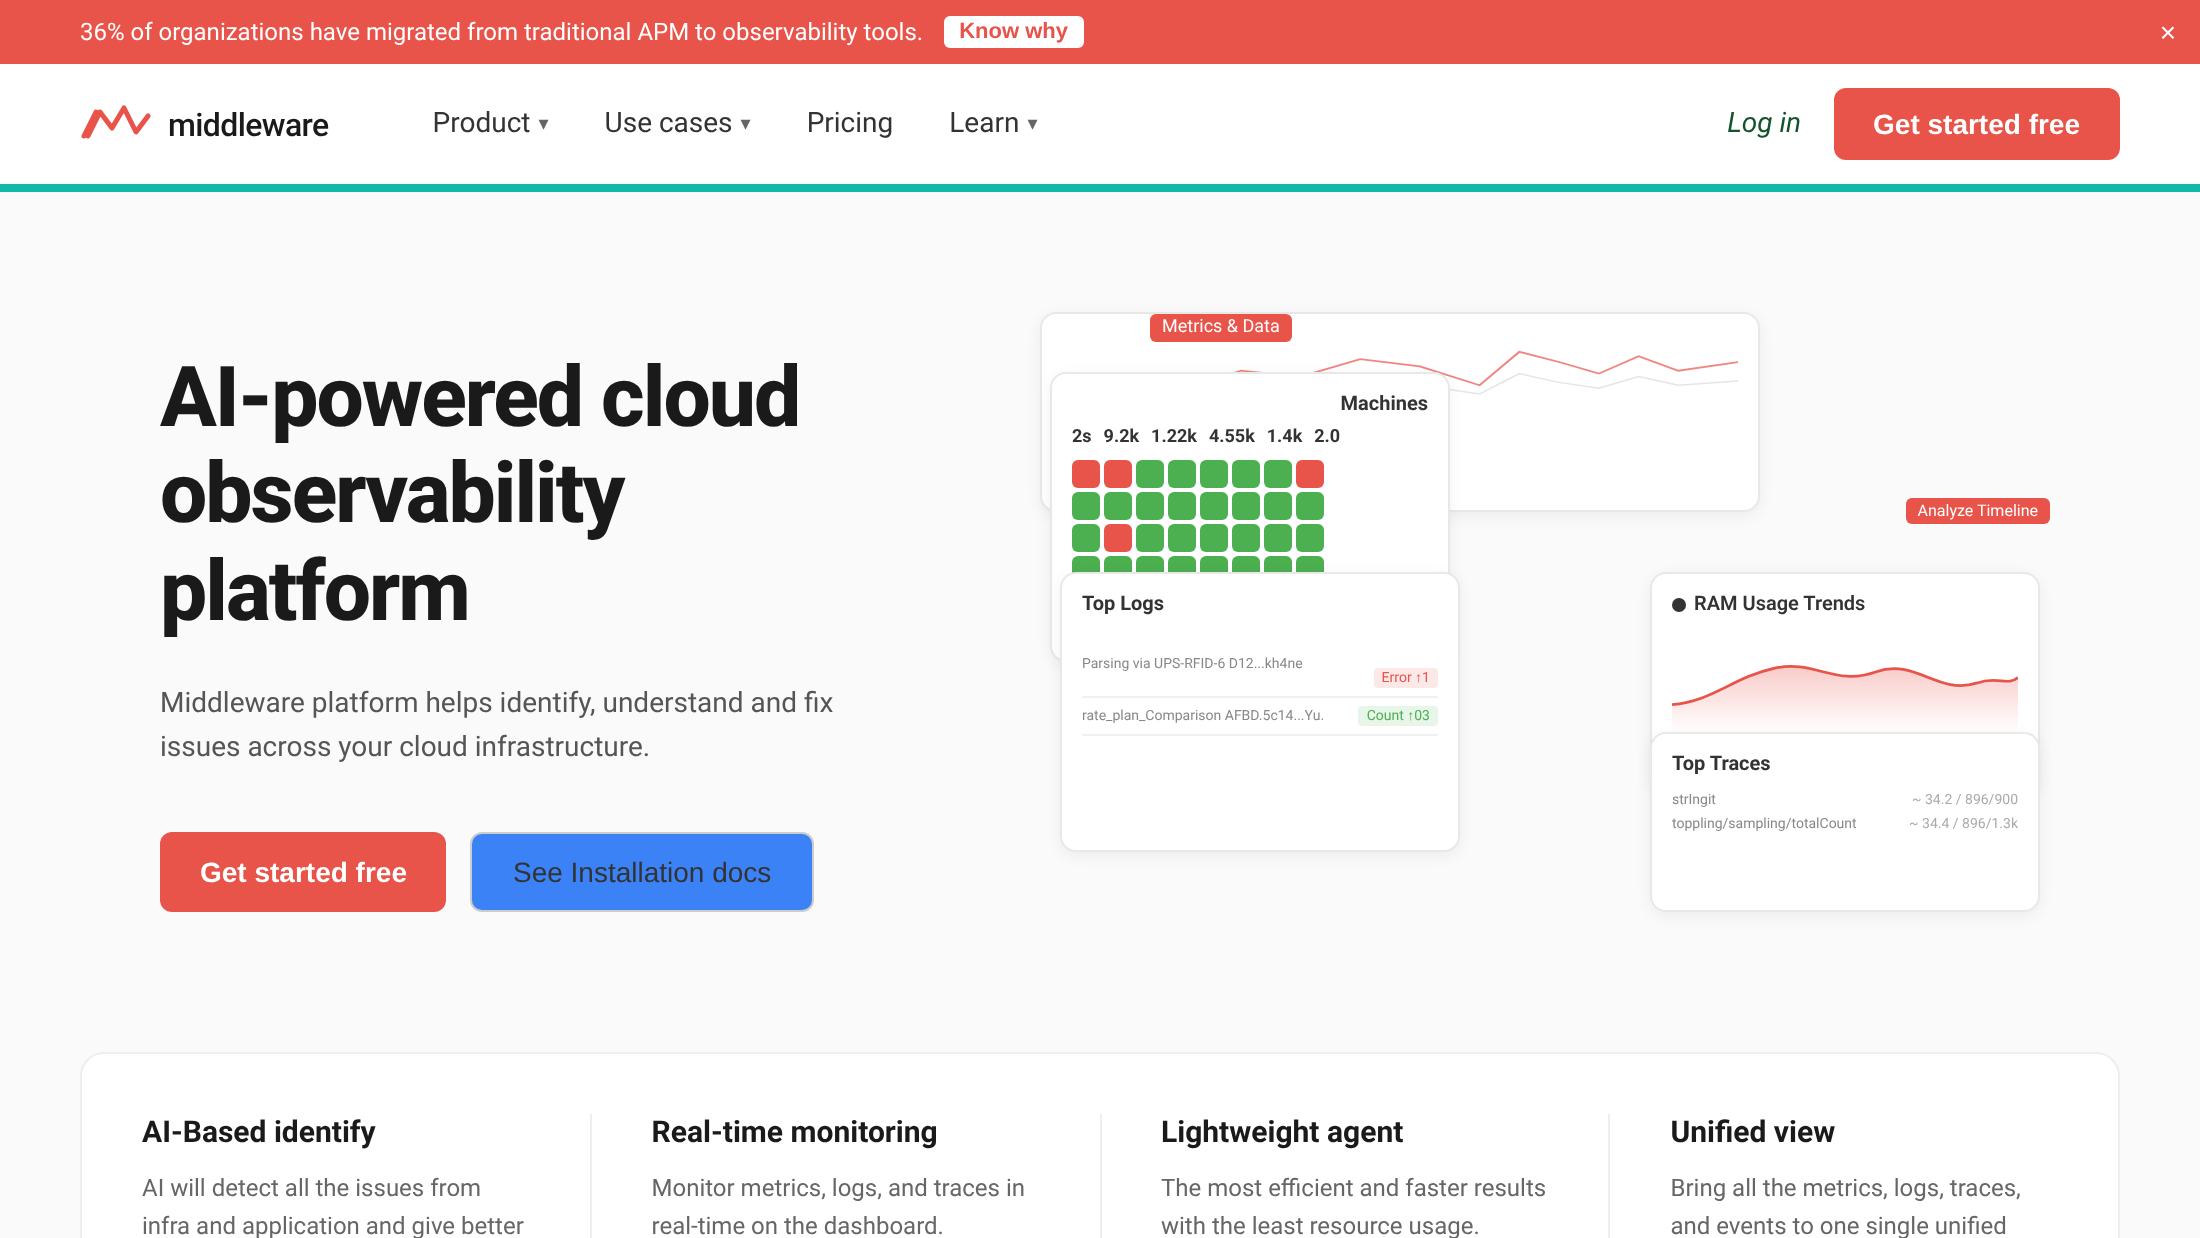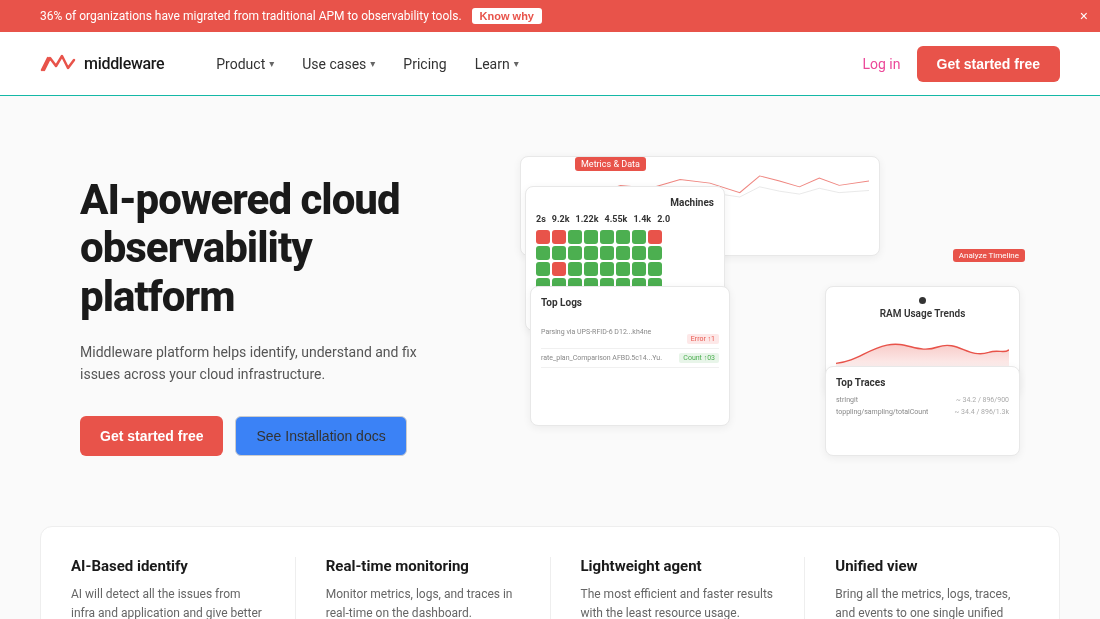--- a/index.html
+++ b/index.html
@@ -35,21 +35,21 @@
       border: none;
       color: #fff;
       font-size: 14px;
       cursor: pointer;
       line-height: 1;
     }
 
     
     .navbar {
       background: #fff;
-      border-bottom: 1px solid #14b8a6;
+      border-bottom: 4px solid #14b8a6;
       padding: 0 40px;
       display: flex;
       align-items: center;
       height: 64px;
       gap: 0;
     }
     .logo {
       display: flex;
       align-items: center;
       gap: 8px;
@@ -80,22 +80,23 @@
       font-size: 14px;
       color: #333;
       cursor: pointer;
       border-radius: 6px;
       white-space: nowrap;
     }
     .nav-item .chevron { font-size: 10px; color: #666; }
     .nav-login {
       padding: 8px 16px;
       font-size: 14px;
-      color: #ec4899;
-      cursor: pointer;
+      color: #14532d;
+      cursor: pointer;
+      font-style: italic;
     }
     .nav-cta {
       background: #e8534a;
       color: #fff;
       border: none;
       border-radius: 6px;
       padding: 10px 20px;
       font-size: 14px;
       font-weight: 600;
       cursor: pointer;
@@ -233,21 +234,21 @@
       top: 108px;
       right: 0;
     }
 
     .panel-ram {
       top: 130px; right: 0;
       width: 195px;
       height: 110px;
       padding: 10px;
     }
-    .panel-ram-title { font-size: 10px; font-weight: 600; color: #333; margin-bottom: 8px; display: flex; align-items: center; gap: 4px; flex-direction: column;}
+    .panel-ram-title { font-size: 10px; font-weight: 600; color: #333; margin-bottom: 8px; display: flex; align-items: center; gap: 4px;}
     .dot { width: 7px; height: 7px; border-radius: 50%; background: #333; }
 
     .panel-logs {
       top: 130px; left: 10px;
       width: 200px;
       height: 140px;
       padding: 10px;
     }
     .panel-logs-title { font-size: 10px; font-weight: 700; color: #333; margin-bottom: 8px; }
     .log-row {

